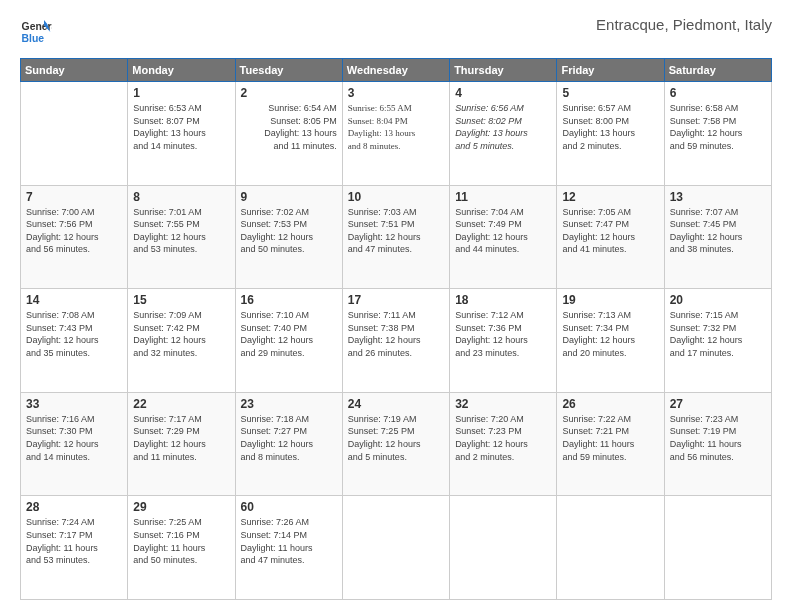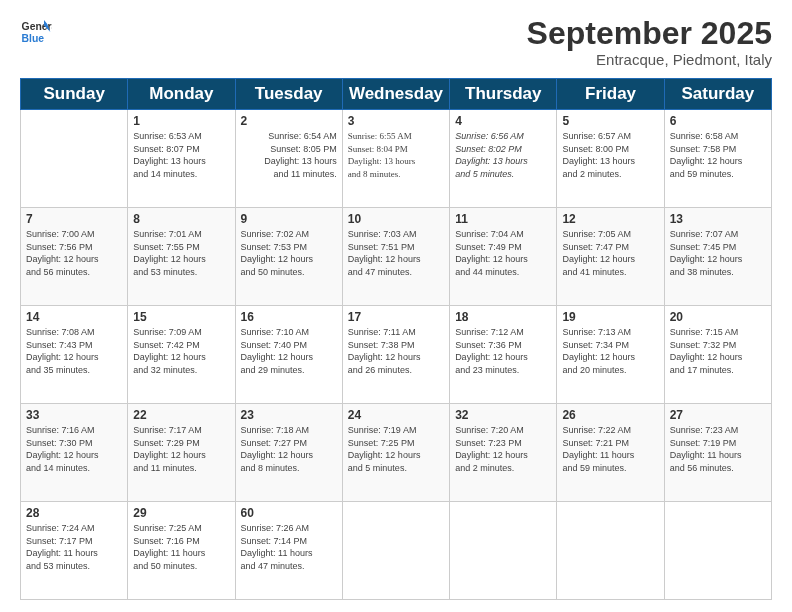--- a/index.html
+++ b/index.html
@@ -47,26 +47,26 @@
       color: #555;
     }
     .calendar {
       flex: 1;
       border: 1px solid #ccc;
       border-collapse: collapse;
       width: 100%;
       table-layout: fixed;
     }
     .calendar thead tr th {
-      background-color: #0c4a6e;
+      background-color: #737373;
       color: #fff;
-      font-size: 17px;
+      font-size: 11px;
       font-weight: bold;
       padding: 5px 4px;
-      text-align: center;
+      text-align: left;
       border: 1px solid #1f6ab5;
     }
     .calendar tbody tr td {
       border: 1px solid #ccc;
       vertical-align: top;
       padding: 4px 5px;
       font-size: 9.5px;
       color: #333;
       height: 80px;
       background: #fff;
@@ -96,21 +96,20 @@
 <div class="page">
   <div class="header">
     <div class="logo">
       <svg class="logo-icon" viewBox="0 0 40 40" xmlns="http://www.w3.org/2000/svg">
         <text x="2" y="18" font-size="13" font-weight="bold" fill="#333" font-family="Arial">General</text>
         <text x="2" y="32" font-size="13" font-weight="bold" fill="#2b7cd3" font-family="Arial">Blue</text>
         <polygon points="30,5 38,15 34,10 38,20 30,12" fill="#2b7cd3"></polygon>
       </svg>
     </div>
     <div class="title-block">
-      <div class="month-title">September 2025</div>
       <div class="location-title">Entracque, Piedmont, Italy</div>
     </div>
   </div>
 
   <table class="calendar">
     <thead>
       <tr>
         <th>Sunday</th>
         <th>Monday</th>
         <th>Tuesday</th>

